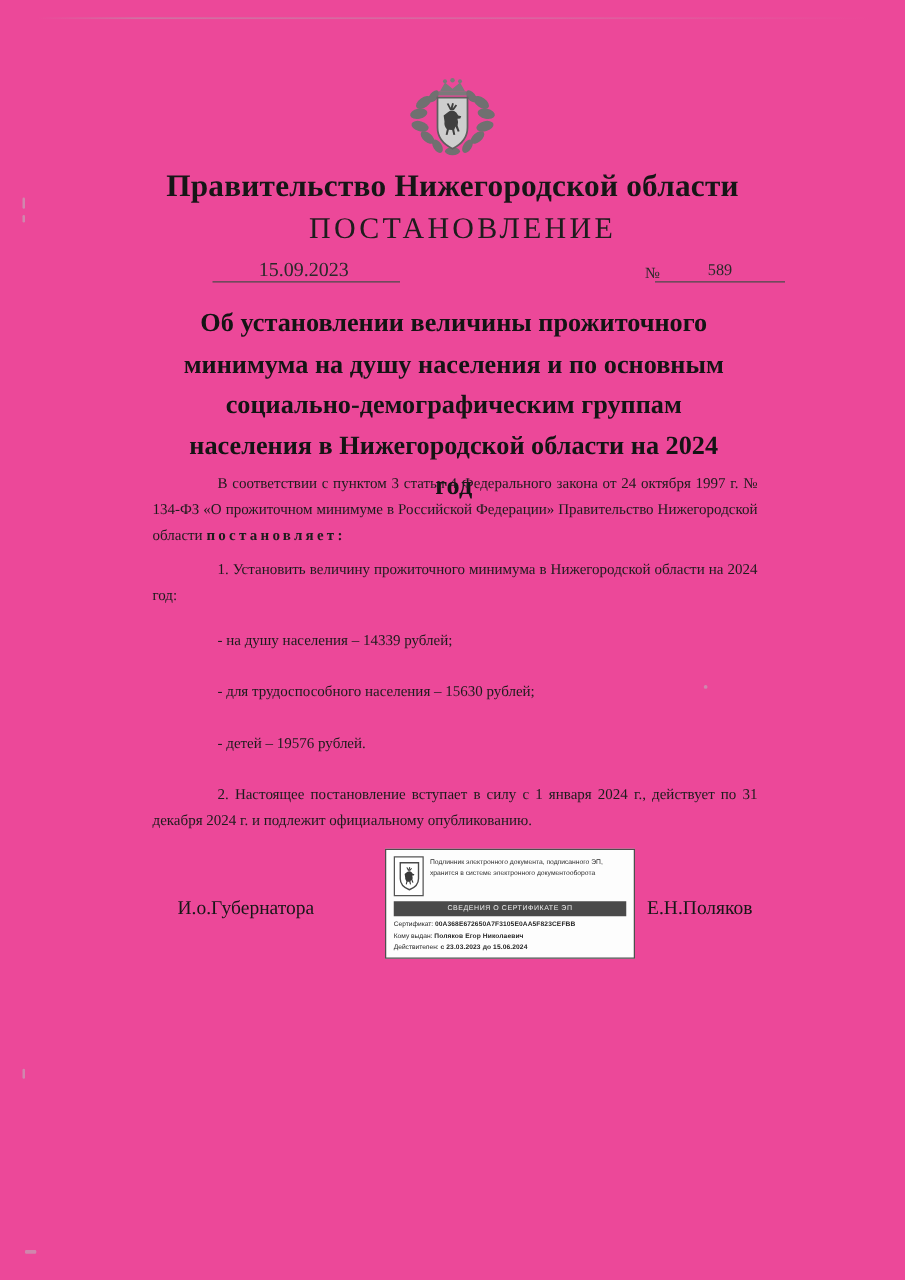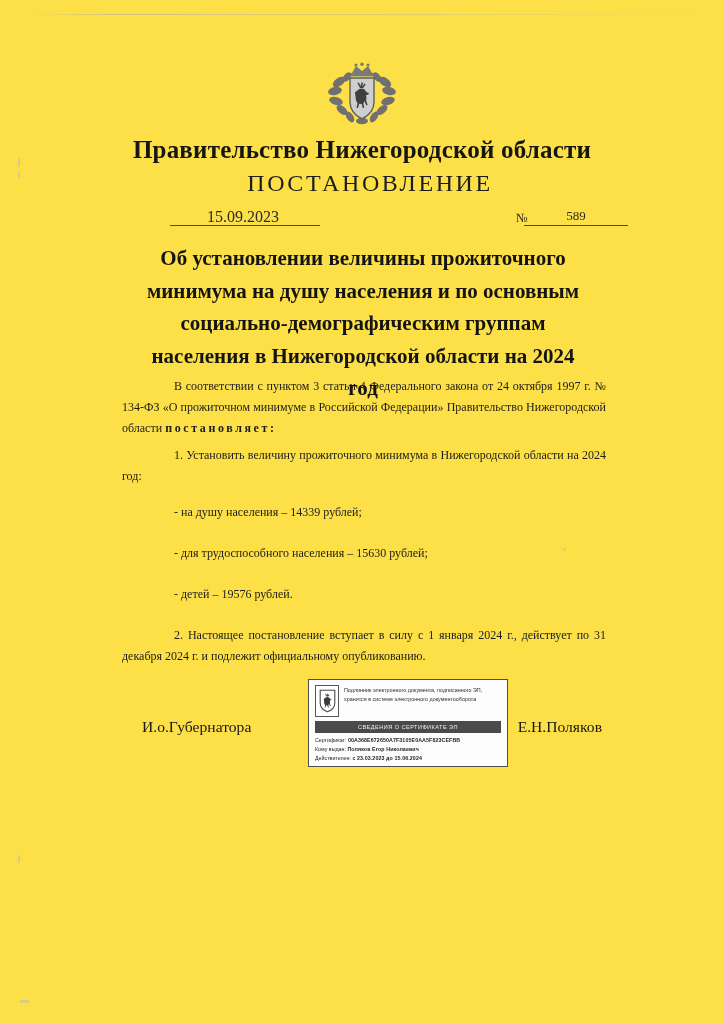--- a/index.html
+++ b/index.html
@@ -5,21 +5,21 @@
 <style>
   html, body {
     margin: 0;
     padding: 0;
     background: #ffffff;
   }
   .page {
     position: relative;
     width: 724px;
     height: 1024px;
-    background: #fde047;
+    background: #ec4899;
     overflow: hidden;
     font-family: "Liberation Serif", "DejaVu Serif", serif;
     color: #1b1b1b;
   }
   
   .scan-edge-top {
     position: absolute;
     top: 14px; left: 30px; right: 26px;
     height: 1px;
     background: linear-gradient(to right, rgba(180,180,180,0) 0%, rgba(170,170,175,.55) 12%, rgba(175,175,180,.35) 60%, rgba(190,190,190,0) 100%);

